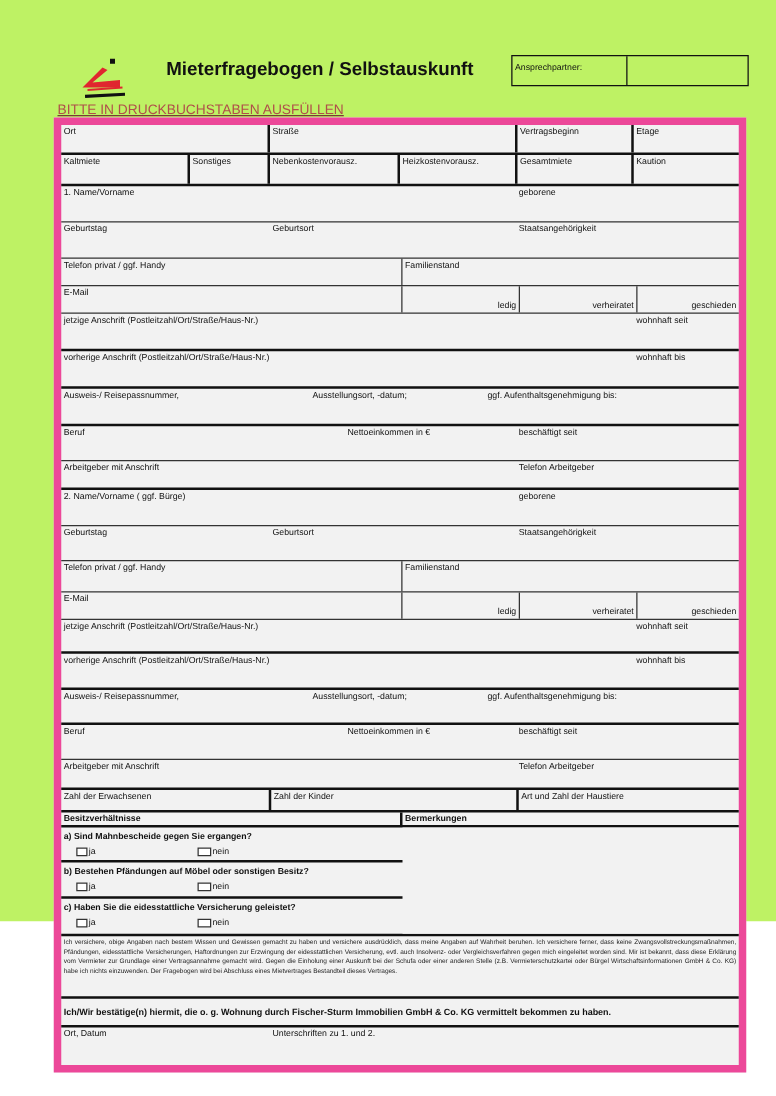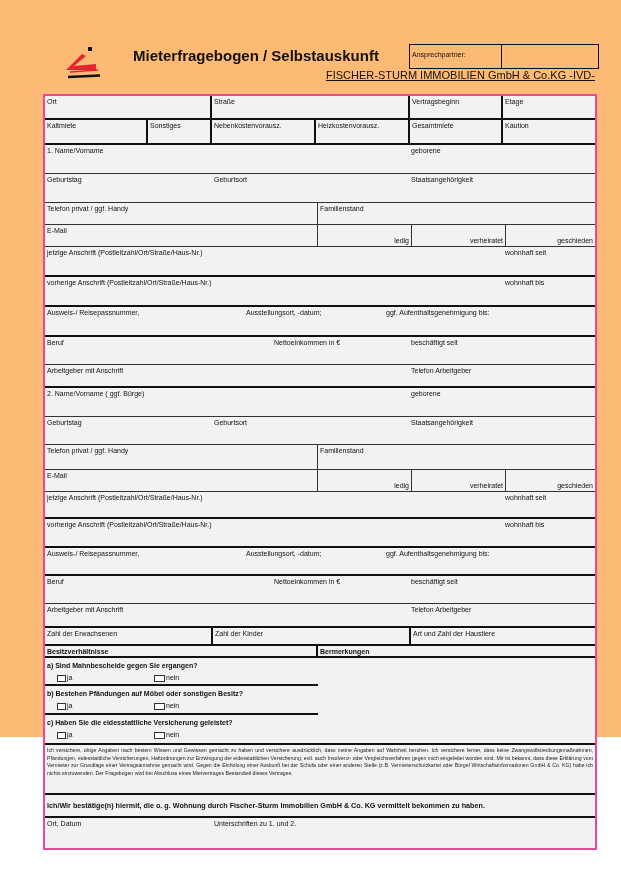--- a/index.html
+++ b/index.html
@@ -1,33 +1,33 @@
 <!DOCTYPE html>
 <html><head>
 <meta charset="utf-8">
 <style>
   html, body { margin: 0; padding: 0; }
   body {
     width: 621px; height: 877px; background: #ffffff; position: relative; overflow: hidden;
     font-family: "Liberation Sans", sans-serif; color: #111;
   }
-  .page { position: absolute; left: 0; top: 0; width: 621px; height: 737px; background: #fdba74; }
+  .page { position: absolute; left: 0; top: 0; width: 621px; height: 737px; background: #bef264; }
 
   
   .logo { position: absolute; left: 62px; top: 44px; width: 44px; height: 36px; }
   .title { position: absolute; left: 133px; top: 47px; font-size: 15px; font-weight: bold; letter-spacing: 0px; }
   .contact-box { position: absolute; left: 409px; top: 44px; width: 188px; height: 23px; border: 1.5px solid #111; display: flex; }
   .contact-box .lbl { width: 92px; border-right: 1.5px solid #111; font-size: 7px; padding: 6px 0 0 2px; box-sizing: border-box; }
   .contact-box .val { flex: 1; }
   .company { position: absolute; left: 326px; top: 69px; font-size: 11px; text-decoration: underline; white-space: nowrap; }
   .phone { position: absolute; left: 318px; top: 82px; font-size: 11px; text-decoration: underline; white-space: nowrap; }
   .instruct { position: absolute; left: 46px; top: 82px; font-size: 11px; color: #b0504a; text-decoration: underline; text-decoration-color: #7a3a36; white-space: nowrap; }
 
   
-  .form { position: absolute; left: 43px; top: 94px; width: 554px; border: 2px solid #ec4899; background: #f2f2f2; box-sizing: border-box; }
+  .form { position: absolute; left: 43px; top: 94px; width: 554px; border: 6px solid #ec4899; background: #f2f2f2; box-sizing: border-box; }
   .row { position: relative; display: flex; border-bottom: 1px solid #333; box-sizing: border-box; }
   .row.thick { border-bottom: 2px solid #111; }
   .row:last-child { border-bottom: none; }
   .cell { position: relative; box-sizing: border-box; font-size: 7px; padding: 1px 2px; line-height: 9px; }
   .cell.br { border-right: 1px solid #333; }
   .cell.brt { border-right: 2px solid #111; }
   .abs { position: absolute; font-size: 7px; line-height: 9px; top: 1px; white-space: nowrap; }
   .bold { font-weight: bold; }
   .ralign { text-align: right; display: flex; align-items: flex-end; justify-content: flex-end; padding-bottom: 1px; }
   .chk { display: inline-block; width: 7px; height: 5px; border: 1px solid #333; background: #fff; vertical-align: middle; margin-right: 1px; }
@@ -47,21 +47,21 @@
     <rect x="6" y="31" width="32" height="2.5" fill="#111" transform="rotate(-3 22 32)"></rect>
   </svg>
 
   <div class="title">Mieterfragebogen / Selbstauskunft</div>
 
   <div class="contact-box">
     <div class="lbl">Ansprechpartner:</div>
     <div class="val"></div>
   </div>
 
-  <div class="company">FISCHER-STURM IMMOBILIEN GmbH &amp; Co.KG -IVD-</div>
+  <div class="instruct">BITTE IN DRUCKBUCHSTABEN AUSFÜLLEN</div>
 
   <div class="form">
 
     <div class="row thick" style="height:24px">
       <div class="cell brt" style="width:167px"><span>Ort</span></div>
       <div class="cell brt" style="width:198px"><span>Straße</span></div>
       <div class="cell brt" style="width:93px"><span>Vertragsbeginn</span></div>
       <div class="cell" style="flex:1"><span>Etage</span></div>
     </div>
 

